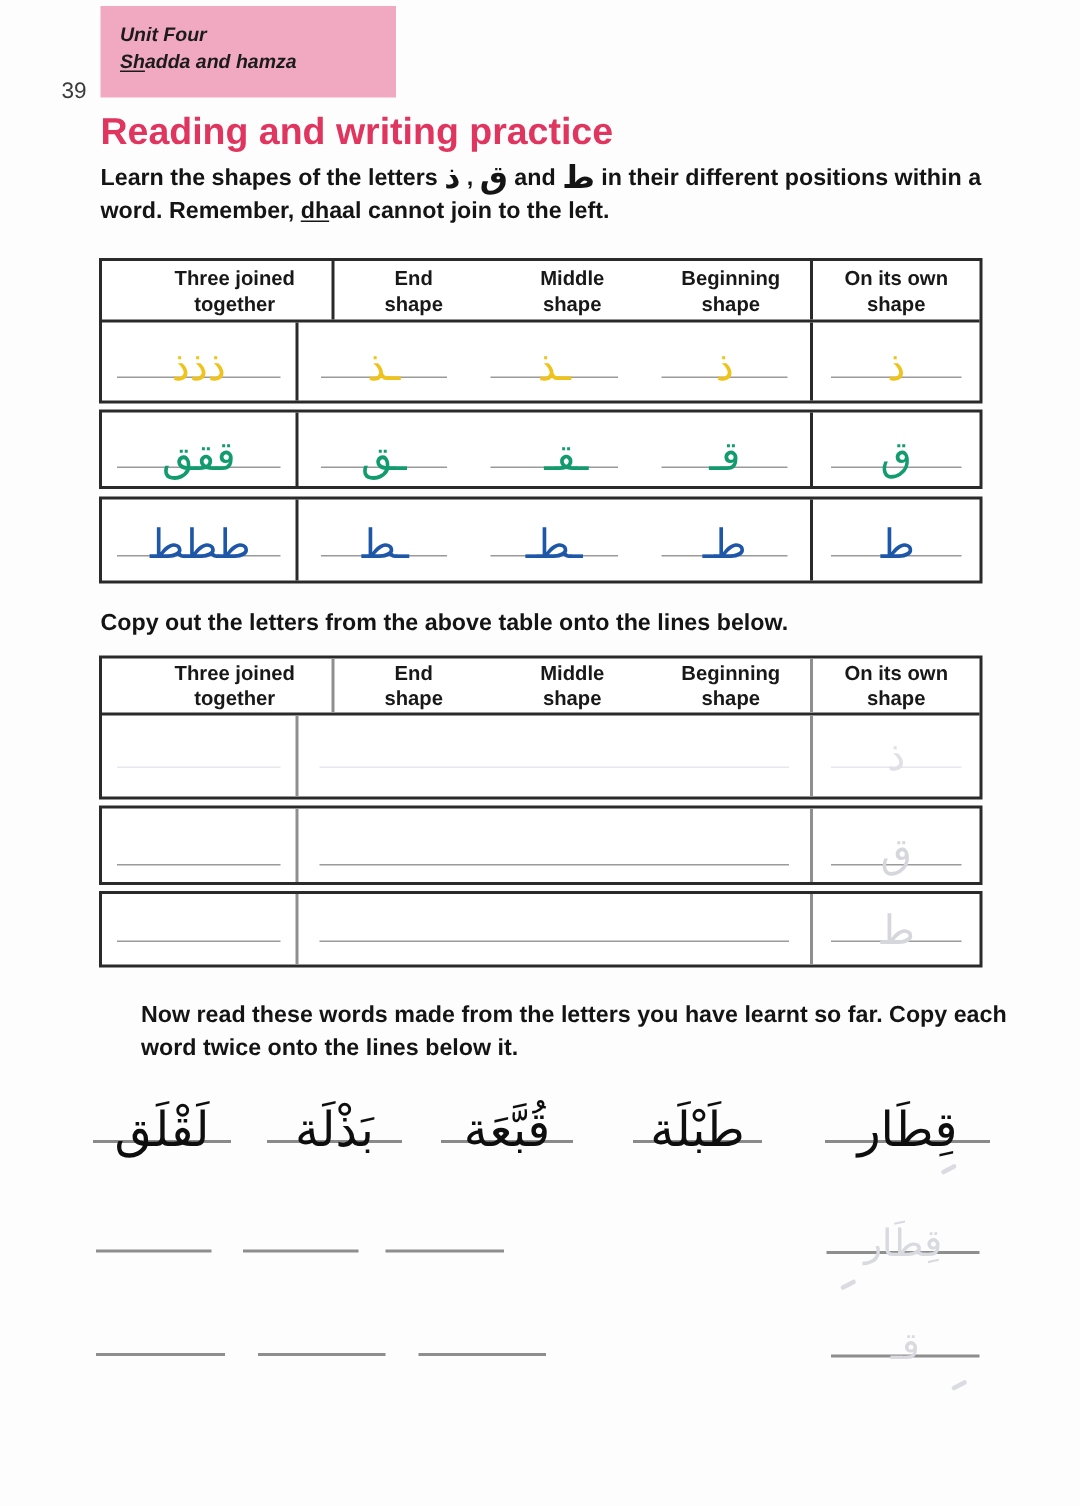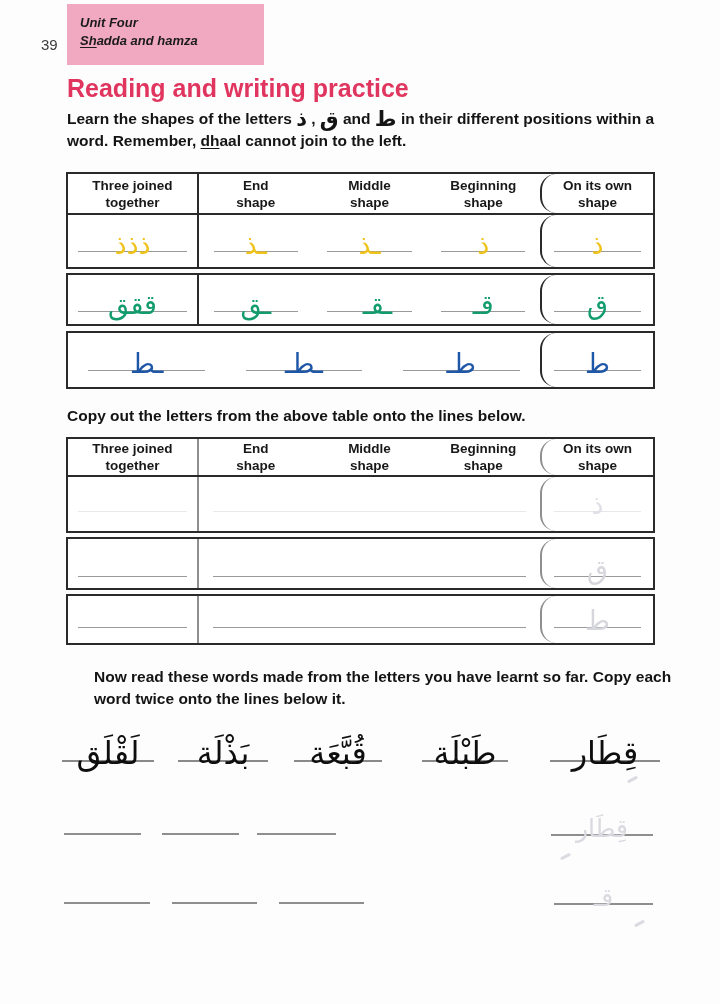--- a/index.html
+++ b/index.html
@@ -3,21 +3,21 @@
 <meta charset="utf-8">
 <style>
   html,body{margin:0;padding:0;}
   body{
     width:720px;height:1004px;background:#fdfdfe;
     font-family:"Liberation Sans",sans-serif;color:#161616;
     position:relative;overflow:hidden;
   }
   .page{position:absolute;left:0;top:0;width:720px;height:1004px;}
 
-  .page-num{position:absolute;left:41px;top:36px;font-size:15px;color:#3c3c3c;}
+  .page-num{position:absolute;left:41px;top:52px;font-size:15px;color:#3c3c3c;}
 
   .badge{position:absolute;left:67px;top:4px;width:197px;height:61px;
     box-sizing:border-box;padding:10px 0 0 13px;}
   .badge-line{font-size:13px;line-height:18px;font-weight:700;color:#1b1b1b;font-style:italic;}
   .u{text-decoration:underline;text-underline-offset:2px;}
 
   .title{position:absolute;left:67px;top:74px;margin:0;font-size:25px;font-weight:800;letter-spacing:0;}
 
   .copy-text{position:absolute;margin:0;font-size:15.5px;line-height:22px;font-weight:700;color:#141414;}
   .intro{left:67px;top:108px;width:600px;}
@@ -25,25 +25,25 @@
   .copy3{left:54px;top:666px;width:610px;margin-left:40px;}
 
   .ar{font-family:"DejaVu Sans",sans-serif;unicode-bidi:isolate;direction:rtl;}
   .ar-inline{font-family:"DejaVu Sans",sans-serif;unicode-bidi:isolate;direction:rtl;
     font-size:21px;font-weight:700;line-height:0;vertical-align:-2px;}
 
   
   .tbox{position:absolute;left:66px;width:589px;box-sizing:border-box;
     border:2px solid #2a2a2a;background:#fff;display:flex;flex-direction:column;}
   .cols{display:flex;flex:1;min-height:0;}
-  .hdr{flex:0 0 auto;border-bottom:2px solid #2a2a2a;}
+  .hdr{flex:0 0 auto;border-bottom:2px solid #2a2a2a;padding-left:24px;}
   .c1{flex:0 0 129px;}
   .cm{flex:1;display:flex;}
   .cm>div{flex:1;}
-  .c5{flex:0 0 111px;border-radius:16px;}
+  .c5{flex:0 0 111px;}
   .t1 .c1{border-right:2px solid #2a2a2a;}
   .t1 .c5{border-left:2px solid #2a2a2a;}
   .t2 .c1{border-right:2px solid #8f8f8f;}
   .t2 .c5{border-left:2px solid #8f8f8f;}
 
   .hcell{display:flex;align-items:center;justify-content:center;}
   .hlabel{display:block;text-align:center;font-size:13.5px;line-height:17px;font-weight:700;color:#181818;}
   .w92{width:92px;} .w52{width:52px;} .w60{width:60px;} .w80{width:80px;}
 
   #t1-box1{top:172px;height:97px;}
@@ -193,20 +193,25 @@
       <div class="c5 lcell">
           <span class="wline wl-c5">
             <span class="ar" style="color: rgb(18, 156, 110);">ق</span>
           </span>
         </div>
     </div>
   </div>
 
   <div class="tbox t1" id="t1-box3">
     <div class="cols r3">
+      <div class="c1 lcell">
+          <span class="wline wl-c1">
+            <span class="ar" style="color: rgb(31, 87, 168);">ططط</span>
+          </span>
+        </div>
       <div class="cm">
         <div class="lcell">
             <span class="wline wl-m">
               <span class="ar" style="color: rgb(31, 87, 168);">ـط</span>
             </span>
           </div>
         <div class="lcell">
             <span class="wline wl-m">
               <span class="ar" style="color: rgb(31, 87, 168);">ـطـ</span>
             </span>

